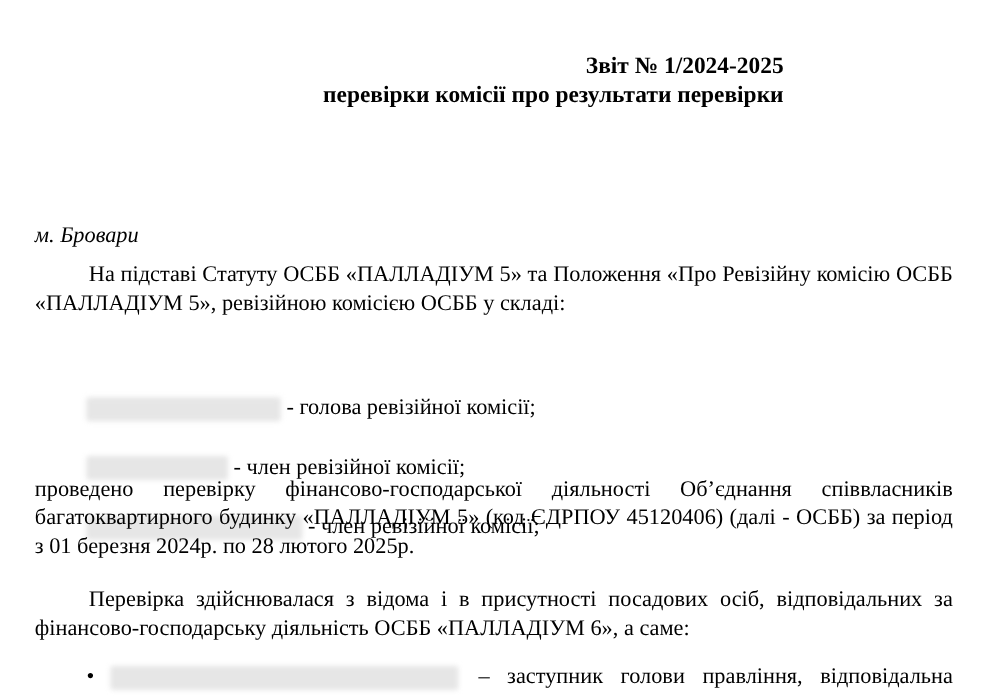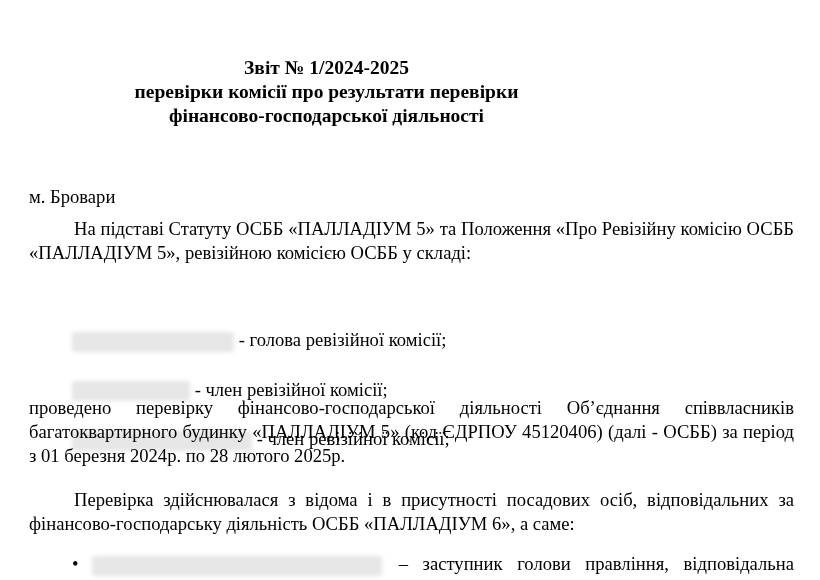--- a/index.html
+++ b/index.html
@@ -1,22 +1,22 @@
 <!DOCTYPE html>
 <html><head>
 <meta charset="utf-8">
 <style>
   html, body { margin: 0; padding: 0; background: #ffffff; }
   body {
     width: 820px; height: 580px; overflow: hidden; position: relative;
     font-family: "Liberation Serif", serif; color: #000; font-size: 18.6px;
   }
-  .title-block { position: absolute; left: 0; top: 56px; width: 653px; text-align: center; font-weight: bold; font-size: 19.5px; line-height: 24.2px; }
+  .title-block { position: absolute; left: 0; top: 44px; width: 653px; text-align: right; font-weight: bold; font-size: 19.5px; line-height: 24.2px; }
   .title-line { display: block; }
-  .place-date { position: absolute; left: 29px; top: 185px; width: 756px; line-height: 24px; }
+  .place-date { position: absolute; left: 29px; top: 185px; width: 756px; line-height: 24px; font-style: italic; }
   .place-date .date { position: absolute; right: 0; top: 0; }
   .para { position: absolute; left: 29px; width: 765px; line-height: 24.2px; text-align: justify; }
   .indent { text-indent: 45px; }
   .p1 { top: 217px; }
   .members { position: absolute; left: 72px; top: 302px; line-height: 23.5px; }
   .member { display: block; white-space: nowrap; margin-top: 26px; }
   .blur {
     display: inline-block; vertical-align: middle; height: 20px;
     background: #e6e6e6; filter: blur(2px); border-radius: 2px;
   }
@@ -25,21 +25,20 @@
   .bullet-line { position: absolute; left: 72px; top: 552px; width: 722px; line-height: 24px; white-space: nowrap; }
   .bullet { display: inline-block; width: 20px; }
   .bullet-line .rest { position: absolute; right: 0; top: 0; word-spacing: 10px; }
 </style>
 </head>
 <body>
 
 <div class="title-block">
   <span class="title-line">Звіт № 1/2024-2025</span>
   <span class="title-line">перевірки комісії про результати перевірки</span>
-  <span class="title-line">фінансово-господарської діяльності</span>
 </div>
 
 <div class="place-date">
   <span>м. Бровари</span>
 </div>
 
 <div class="para indent p1">На підставі Статуту ОСББ «ПАЛЛАДІУМ 5» та Положення «Про Ревізійну комісію ОСББ «ПАЛЛАДІУМ 5», ревізійною комісією ОСББ у складі:</div>
 
 <div class="members">
   <span class="member">

